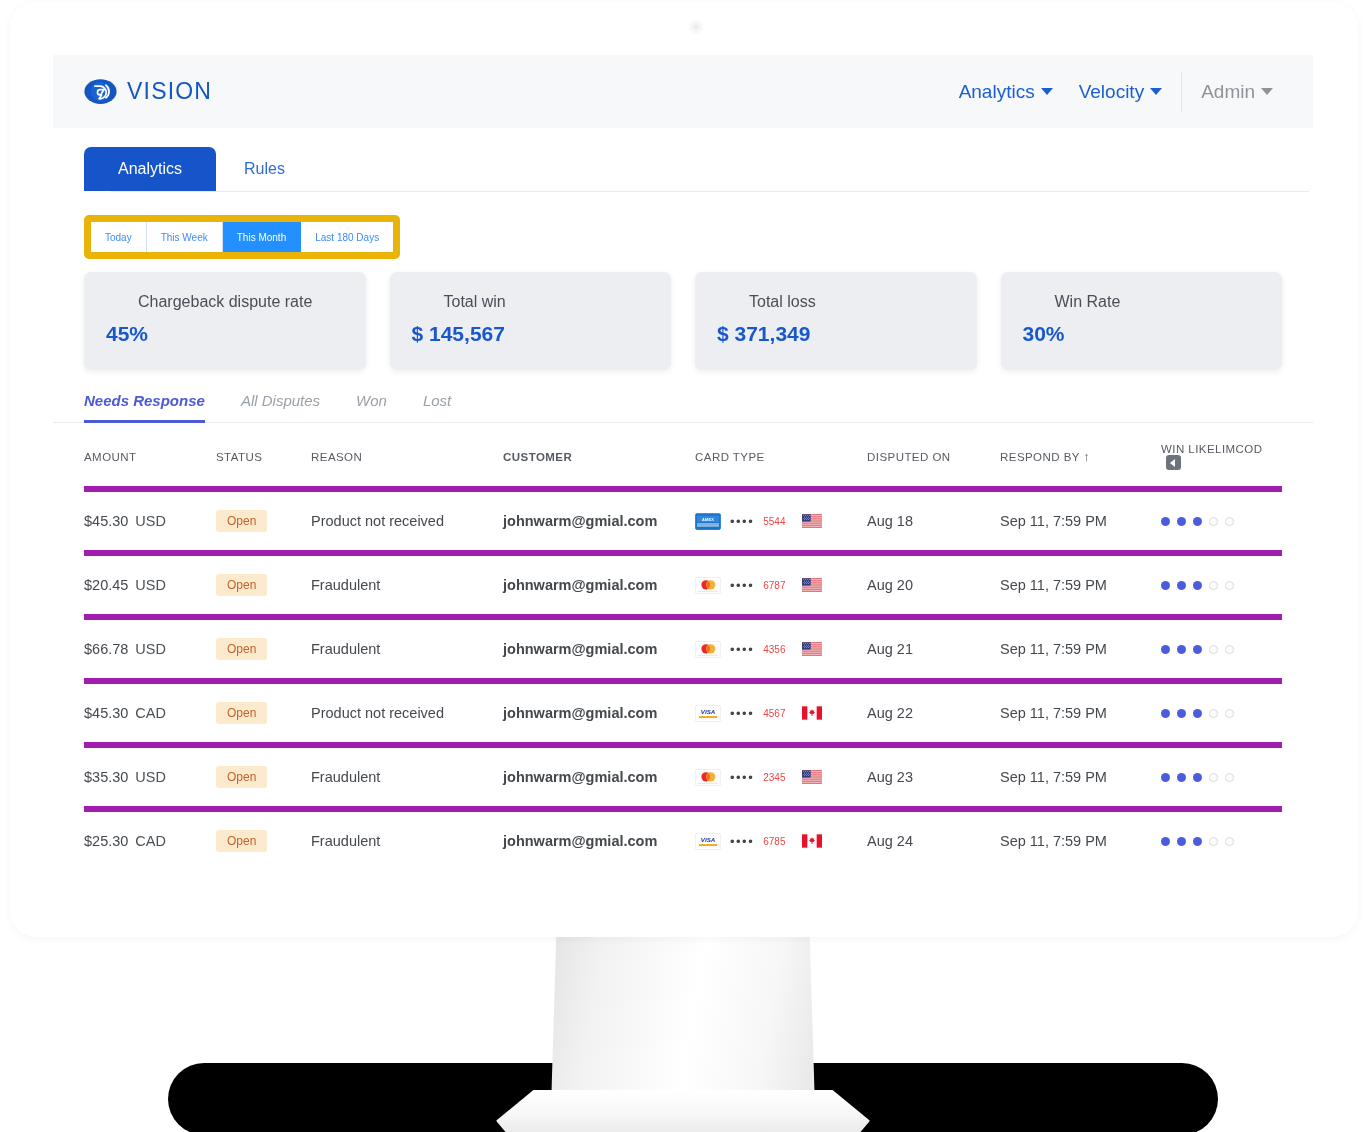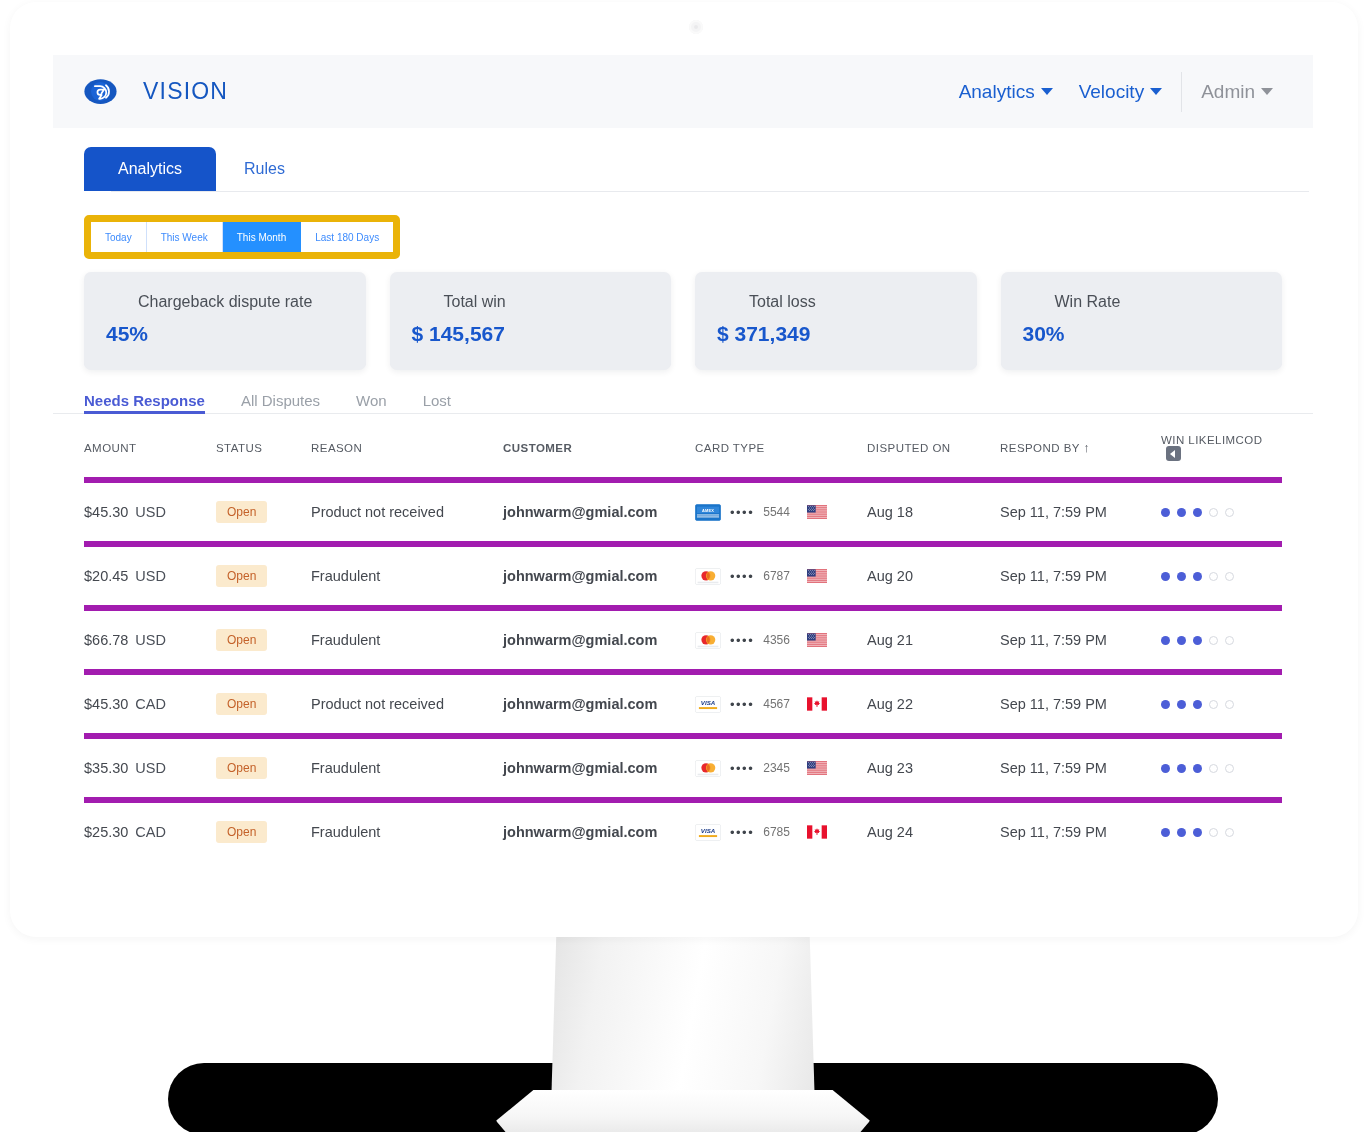--- a/index.html
+++ b/index.html
@@ -95,21 +95,21 @@
     height: 73px;
     background: #f7f8fa;
     display: flex;
     align-items: center;
     padding: 0 27px 0 31px;
     box-sizing: border-box;
   }
   .brand {
     display: flex;
     align-items: center;
-    gap: 26px;
+    gap: 10px;
   }
   .brand-mark {
     width: 33px;
     height: 33px;
     display: block;
   }
   .brand-text {
     font-size: 23px;
     letter-spacing: 1.2px;
     color: #1557c0;
@@ -266,24 +266,25 @@
     display: flex;
     align-items: flex-end;
     gap: 36px;
     padding: 0 31px;
     margin-top: 20px;
     border-bottom: 1px solid #e9ebee;
   }
   .ttab {
     font-size: 15px;
     color: #9aa0a8;
-    padding-bottom: 2px;
+    padding-bottom: 11px;
     cursor: pointer;
     border-bottom: 3px solid transparent;
     margin-bottom: -1px;
+    font-style: italic;
   }
   .ttab.active {
     color: #4a5bd4;
     font-weight: bold;
     border-bottom-color: #4a5bd4;
   }
 
   
   .table-wrap { padding: 0 31px; }
   table { width: 100%; border-collapse: collapse; table-layout: fixed; }
@@ -323,21 +324,21 @@
     border-radius: 3px;
   }
   .card-cell { display: flex; align-items: center; gap: 9px; white-space: nowrap; }
   .card-logo {
     width: 26px; height: 17px;
     border-radius: 2px;
     flex: 0 0 auto;
     display: block;
   }
   .dots-mask { letter-spacing: 1.5px; font-size: 13px; color: #3f444b; }
-  .last4 { font-size: 12px; color: #737373; }
+  .last4 { font-size: 10px; color: #ef4444; }
   .flag { width: 20px; height: 14px; flex: 0 0 auto; margin-left: 8px; display:block; }
   .sort-arrow { font-size: 13px; }
   .hdr-badge {
     display: inline-block;
     width: 15px; height: 15px;
     background: #6b7280;
     border-radius: 3px;
     position: relative;
     vertical-align: -3px;
     margin-left: 5px;

